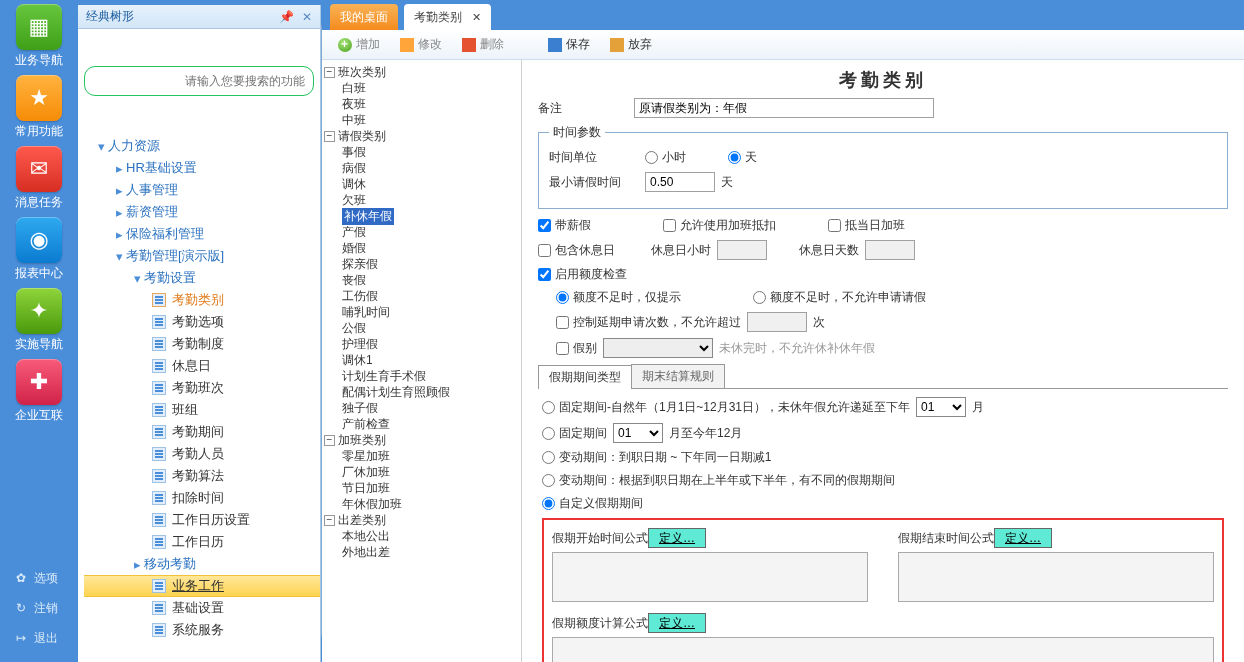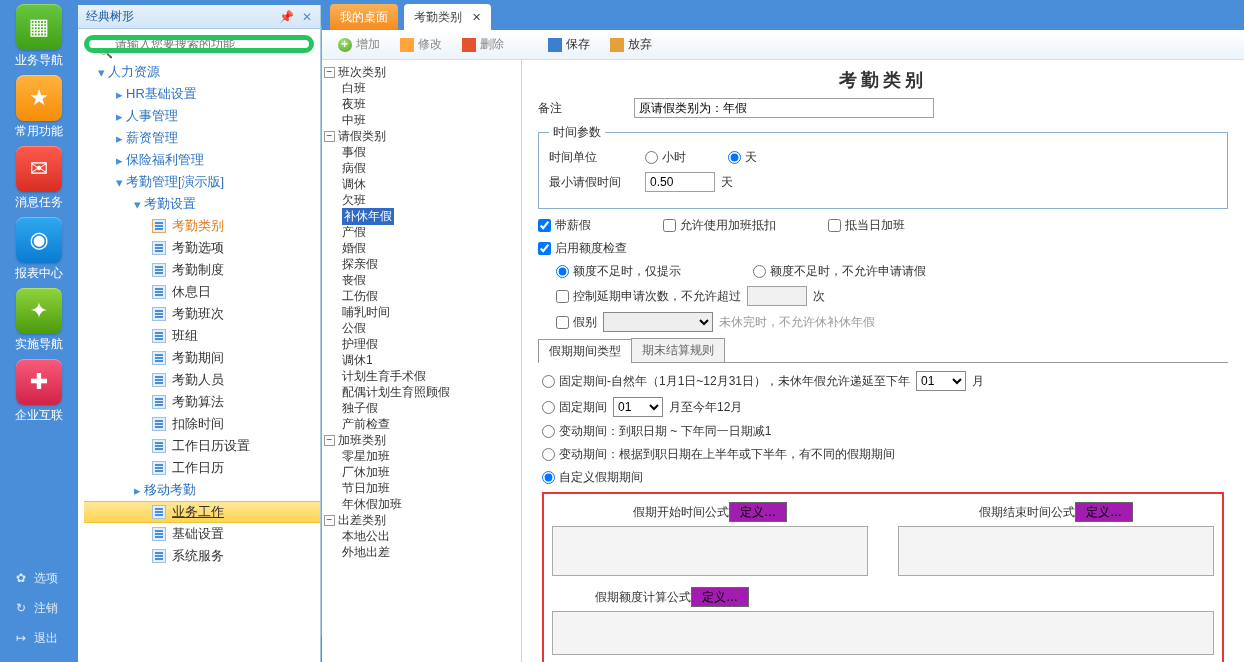--- a/index.html
+++ b/index.html
@@ -23,26 +23,26 @@
 .rail .bottom .row .ric { width: 14px; text-align: center; }
 
 .ico-green { background: linear-gradient(#67c63e,#3fa018); }
 .ico-orange { background: linear-gradient(#ffb340,#f78c06); }
 .ico-red { background: linear-gradient(#ff5a4e,#d72e22); }
 .ico-blue { background: linear-gradient(#2fa9ef,#0b7bd1); }
 .ico-lime { background: linear-gradient(#8fd43b,#4a9a0c); }
 .ico-pink { background: linear-gradient(#f85b7a,#d12248); }
 
 
-.side { position: absolute; left: 78px; top: 5px; bottom: 0; width: 243px; background: #fff; border-right: 1px solid #a8c8e4; display: flex; flex-direction: column; }
+.side { position: absolute; left: 78px; top: 5px; bottom: 0; width: 243px; background: #fff; border-right: 1px solid #a8c8e4; display: flex; flex-direction: column; gap: 31px; }
 .side .hdr { height: 24px; background: linear-gradient(#e6f1fc,#d3e6f7); border-bottom: 1px solid #a8c8e4; display: flex; align-items: center; padding: 0 8px; color: #2060a0; font-size: 12px; gap: 8px; }
 .side .hdr .spacer { flex: 1; }
 .side .hdr .pin, .side .hdr .close { cursor: pointer; color: #5a8ac0; }
 .side .search { padding: 6px; }
-.side .search .sbox { width: 100%; height: 18px; border: 5px solid #22c55e; border-radius: 11px; padding: 0 8px 0 26px; font-size: 12px; color: #888; outline: none; position: relative; }
+.side .search .sbox { width: 100%; height: 30px; border: 1px solid #22c55e; border-radius: 11px; padding: 0 8px 0 26px; font-size: 12px; color: #888; outline: none; position: relative; text-align: right; }
 .side .search-wrap { position: relative; }
 .side .search-wrap .sico { position: absolute; left: 14px; top: 10px; color: #4a8dd8; font-size: 12px; }
 .side .tree { flex: 1; overflow: auto; padding: 2px 0 0 6px; font-size: 13px; color: #333; }
 .side .tree .arrow { display: inline-block; width: 10px; color: #4a8dd8; }
 .side .tree .node { display: flex; align-items: center; height: 22px; cursor: pointer; white-space: nowrap; }
 .side .tree .node .lbl { color: #2b72c0; }
 .side .tree .leaf { display: flex; align-items: center; height: 22px; cursor: pointer; }
 .side .tree .leaf .fico { width: 14px; height: 14px; margin-right: 6px; display: inline-block; background: #e2eefc; border: 1px solid #9ec2e4; position: relative; }
 .side .tree .leaf .fico::after { content: ""; position: absolute; left: 2px; top: 2px; right: 2px; height: 2px; background: #4a8dd8; box-shadow: 0 3px 0 #4a8dd8, 0 6px 0 #4a8dd8; }
 .side .tree .leaf.active { color: #e07a1a; }
@@ -93,24 +93,24 @@
 .chk { vertical-align: middle; margin-right: 4px; }
 .rdo { vertical-align: middle; margin-right: 4px; }
 .sel-box { border: 1px solid #888; height: 20px; font-size: 12px; background: #fff; }
 .subtabs { display: flex; border-bottom: 1px solid #999; margin-top: 4px; }
 .subtabs .st { padding: 3px 10px; border: 1px solid #999; border-bottom: none; background: #fff; cursor: pointer; margin-right: -1px; font-size: 12px; }
 .subtabs .st.active { position: relative; top: 1px; background: #fff; }
 .subtabs .st.inactive { background: #f2f2f2; color: #666; }
 .subtab-body { border: 0; padding: 8px 4px; }
 
 .redbox { border: 2px solid #e33; padding: 8px; }
-.def-btn { border: 1px solid #666; background: #a21caf; padding: 1px 10px; height: 20px; cursor: pointer; font-size: 12px; }
+.def-btn { border: 1px solid #666; background: #5eead4; padding: 1px 10px; height: 20px; cursor: pointer; font-size: 12px; text-decoration: underline; }
 .fx { display: flex; gap: 30px; }
 .fxcol { flex: 1; }
-.fxcol .head { display: flex; align-items: center; justify-content: center; margin-bottom: 4px; }
+.fxcol .head { display: flex; align-items: center; justify-content: flex-start; margin-bottom: 4px; }
 .fxcol .ta { width: 100%; height: 50px; border: 1px solid #aaa; background: #f4f4f4; resize: none; }
 .fxcol.wide { width: 100%; }
 .fxcol.wide .ta { height: 44px; }
 .graytxt { color: #999; }
 </style>
 </head>
 <body>
 
 <div class="topbar">
   <span class="smiley">☺</span>
@@ -457,20 +457,29 @@
           <span>天</span>
         </div>
       </fieldset>
 
       <div class="row">
         <label><input type="checkbox" class="chk" checked="" style=""><span>带薪假</span></label>
         <span style="width:60px"></span>
         <label><input type="checkbox" class="chk" style=""><span>允许使用加班抵扣</span></label>
         <span style="width:40px"></span>
         <label><input type="checkbox" class="chk" style=""><span>抵当日加班</span></label>
+      </div>
+      <div class="row">
+        <label><input type="checkbox" class="chk" style=""><span>包含休息日</span></label>
+        <span style="width:24px"></span>
+        <span>休息日小时</span>
+        <input class="tin gray" style="width: 50px;">
+        <span style="width:20px"></span>
+        <span>休息日天数</span>
+        <input class="tin gray" style="width: 50px;">
       </div>
 
       <div class="row">
         <label><input type="checkbox" class="chk" checked="" style=""><span>启用额度检查</span></label>
       </div>
       <div style="padding-left:18px">
         <div class="row">
           <label><input type="radio" class="rdo" name="qr" checked="" style=""><span>额度不足时，仅提示</span></label>
           <span style="width:60px"></span>
           <label><input type="radio" class="rdo" name="qr" style=""><span>额度不足时，不允许申请请假</span></label>

